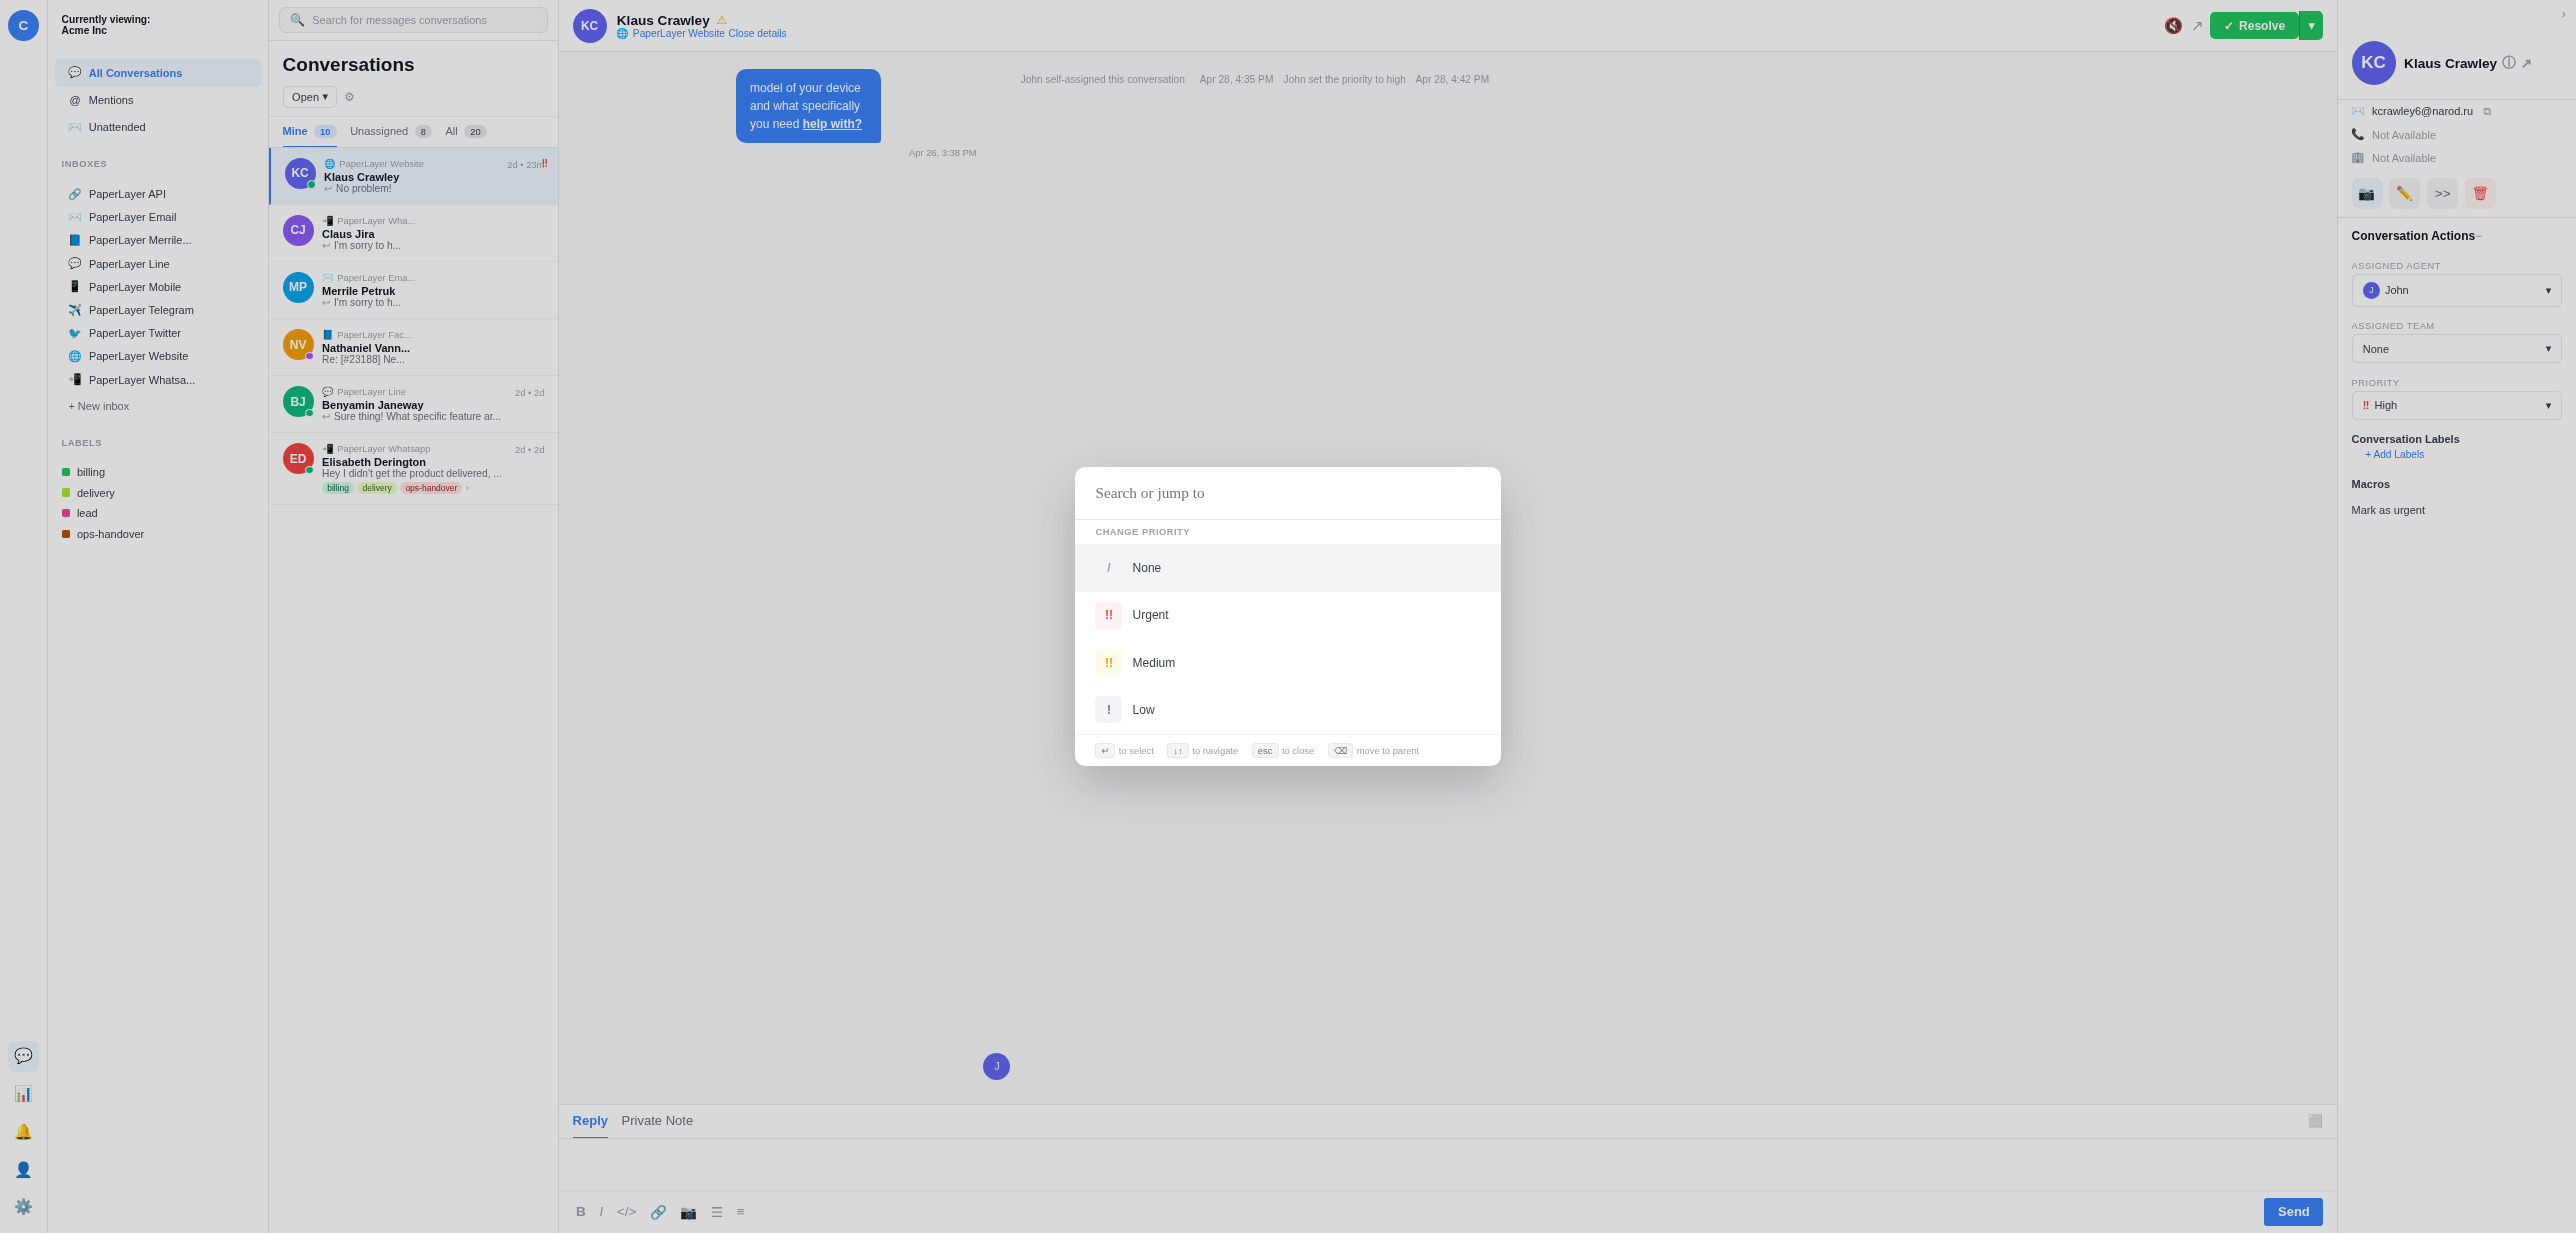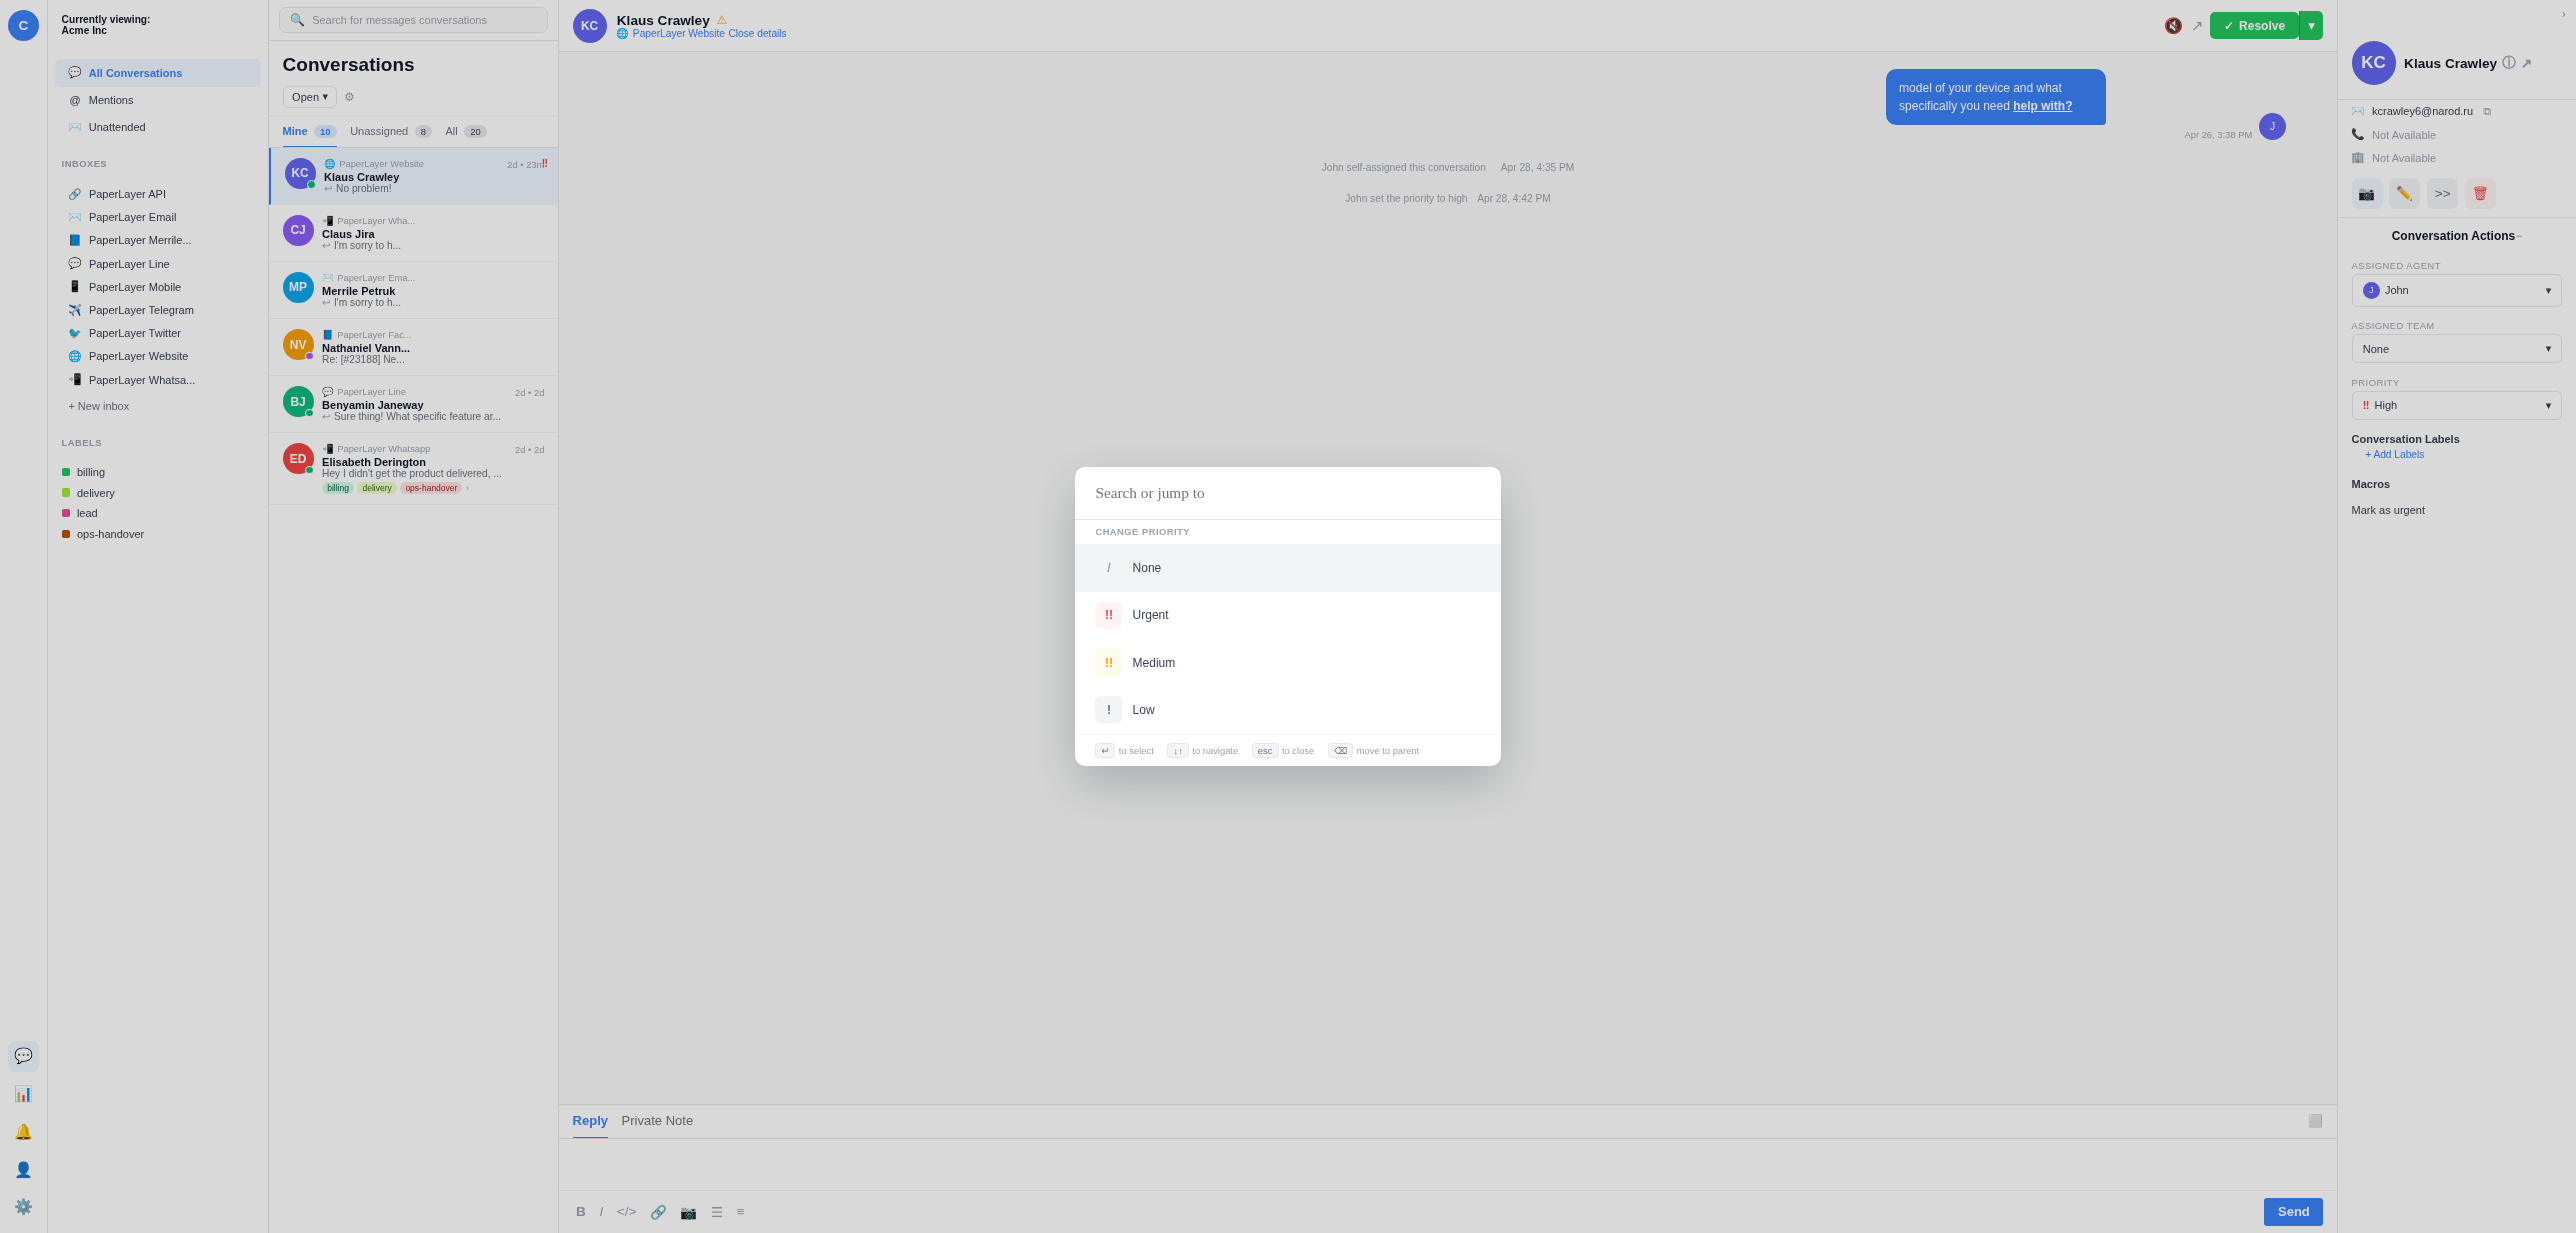--- a/index.html
+++ b/index.html
@@ -48,21 +48,21 @@
     .priority-icon { position: absolute; top: 10.2px; right: 10.2px; }
 
     
     .chat-area { flex: 1; display: flex; flex-direction: column; min-width: 0; }
     .chat-header { display: flex; align-items: center; gap: 10.2px; padding: 8.5px 13.6px; border-bottom: 0.9px solid #e5e7eb; background: white; }
     .chat-header-info { flex: 1; display: flex; align-items: center; gap: 8.5px; }
     .chat-header-name { font-weight: 700; font-size: 13.6px; color: #111827; }
     .chat-header-sub { font-size: 10.2px; color: #3b82f6; display: flex; align-items: center; gap: 3.4px; }
     .chat-header-actions { display: flex; align-items: center; gap: 6.8px; }
     .resolve-btn { background: #22c55e; color: white; border: none; border-radius: 5.1px; padding: 6.8px 13.6px; font-size: 12px; font-weight: 600; cursor: pointer; display: flex; align-items: center; gap: 5.1px; }
-    .chat-messages { flex: 1; overflow-y: auto; padding: 17px 51px; display: flex; flex-direction: column; gap: 10.2px; background: #f9fafb; }
+    .chat-messages { flex: 1; overflow-y: auto; padding: 17px 51px; display: flex; flex-direction: row; gap: 10.2px; background: #f9fafb; }
     .message-bubble { max-width: 60%; padding: 10.2px 13.6px; border-radius: 10.2px; font-size: 12px; line-height: 1.5; }
     .message-bubble.sent { background: #3b82f6; color: white; align-self: flex-end; border-bottom-right-radius: 3.4px; }
     .system-message { text-align: center; font-size: 10.2px; color: #9ca3af; padding: 5.1px 0; }
     .chat-footer { border-top: 0.9px solid #e5e7eb; background: white; }
     .chat-tabs { display: flex; gap: 13.6px; padding: 0 13.6px; border-bottom: 0.9px solid #e5e7eb; }
     .chat-tab { padding: 8.5px 0; font-size: 13px; color: #6b7280; cursor: pointer; }
     .chat-tab.active { color: #3b82f6; font-weight: 600; border-bottom: 1.7px solid #3b82f6; }
     .chat-input-area { padding: 10.2px 13.6px; min-height: 51px; font-size: 12px; color: #374151; }
     .chat-toolbar { display: flex; align-items: center; gap: 6.8px; padding: 6.8px 13.6px; border-top: 0.9px solid #f3f4f6; }
     .toolbar-btn { background: none; border: none; cursor: pointer; color: #9ca3af; font-size: 13.6px; padding: 3.4px; border-radius: 3.4px; }
@@ -73,21 +73,21 @@
     .rs-header { padding: 13.6px; border-bottom: 0.9px solid #e5e7eb; display: flex; align-items: center; gap: 8.5px; }
     .rs-avatar { width: 44px; height: 44px; border-radius: 50%; background: #9ca3af; display: flex; align-items: center; justify-content: center; color: white; font-weight: 600; font-size: 17px; overflow: hidden; }
     .rs-name { font-weight: 700; font-size: 13.6px; color: #111827; display: flex; align-items: center; gap: 5.1px; }
     .rs-info-row { display: flex; align-items: center; gap: 6.8px; padding: 5.1px 13.6px; font-size: 11px; color: #374151; }
     .rs-info-row.muted { color: #9ca3af; }
     .rs-actions { display: flex; gap: 6.8px; padding: 8.5px 13.6px; }
     .rs-action-btn { width: 31px; height: 31px; border-radius: 6.8px; display: flex; align-items: center; justify-content: center; cursor: pointer; border: none; background: #f3f4f6; color: #6b7280; font-size: 13.6px; }
     .rs-action-btn.active { background: #eff6ff; color: #3b82f6; }
     .rs-action-btn.danger { background: #fef2f2; color: #ef4444; }
     .rs-section { border-top: 0.9px solid #e5e7eb; }
-    .rs-section-header { display: flex; align-items: center; justify-content: center; padding: 10.2px 13.6px; cursor: pointer; }
+    .rs-section-header { display: flex; align-items: center; justify-content: flex-start; padding: 10.2px 13.6px; cursor: pointer; }
     .rs-section-title { font-weight: 600; font-size: 12px; color: #111827; }
     .rs-field { padding: 6.8px 13.6px; }
     .rs-field label { font-size: 9.4px; color: #9ca3af; text-transform: uppercase; letter-spacing: 0.05em; display: block; margin-bottom: 3.4px; }
     .rs-dropdown { display: flex; align-items: center; justify-content: space-between; padding: 6.8px 10.2px; border: 0.9px solid #e5e7eb; border-radius: 5.1px; cursor: pointer; font-size: 11px; color: #374151; }
     .rs-priority-badge { display: flex; align-items: center; gap: 5.1px; }
     .priority-high-icon { color: #ef4444; font-weight: bold; }
     .add-label { font-size: 10.2px; color: #3b82f6; cursor: pointer; padding: 3.4px 13.6px; }
     .mark-urgent { font-size: 11px; color: #374151; padding: 6.8px 13.6px; cursor: pointer; }
 
     

